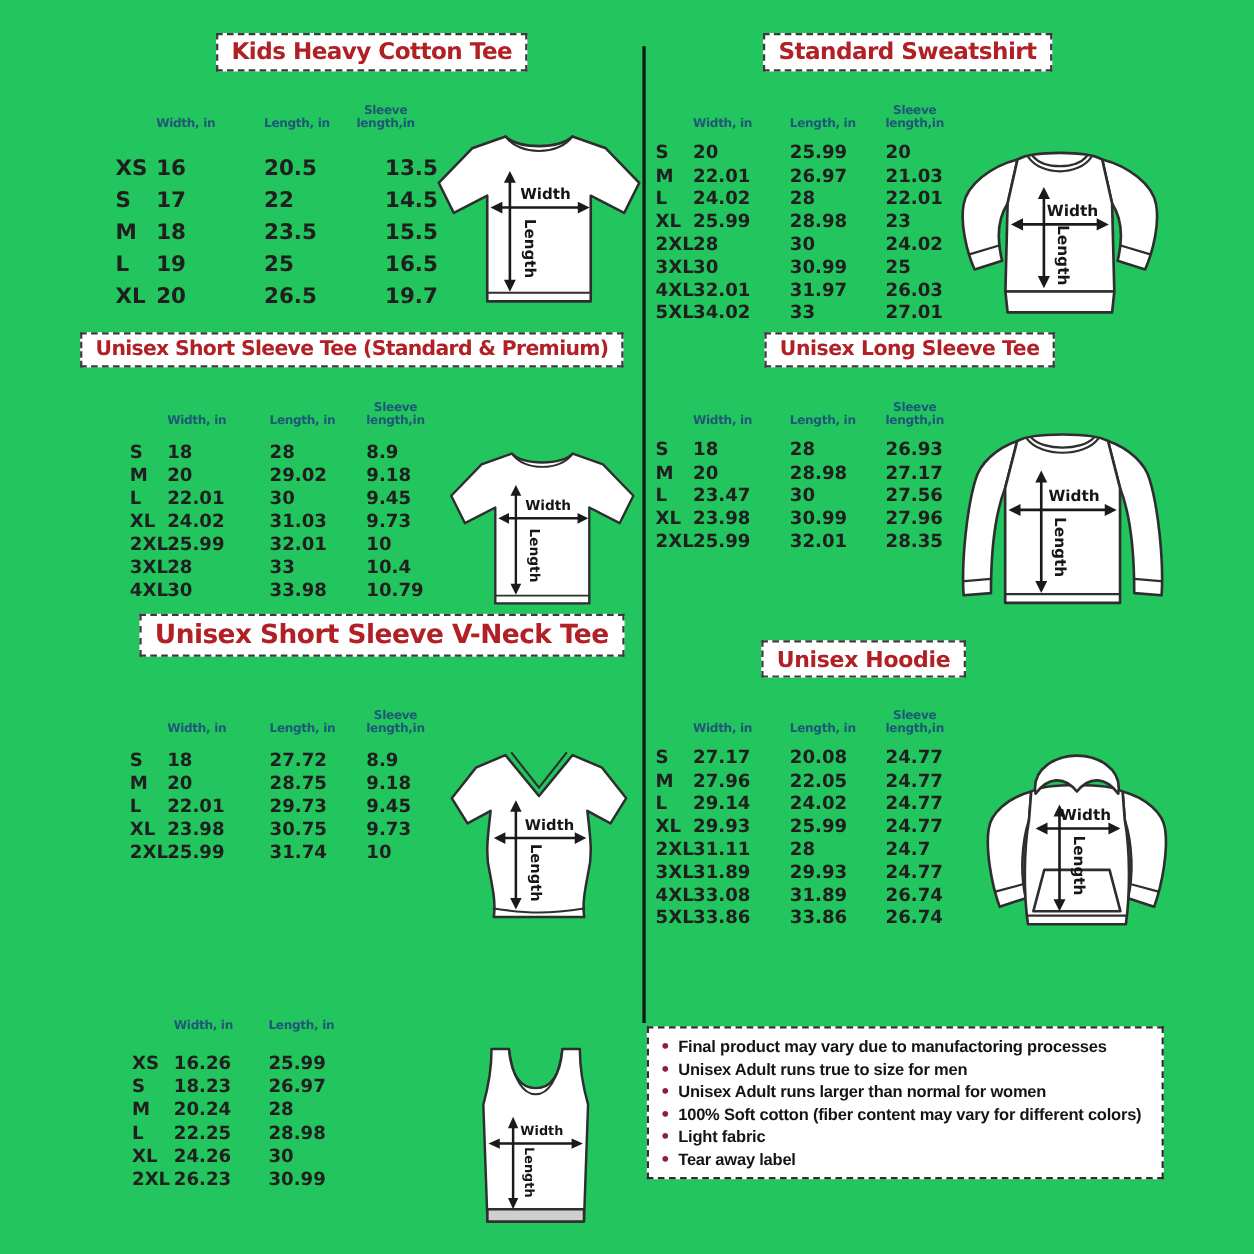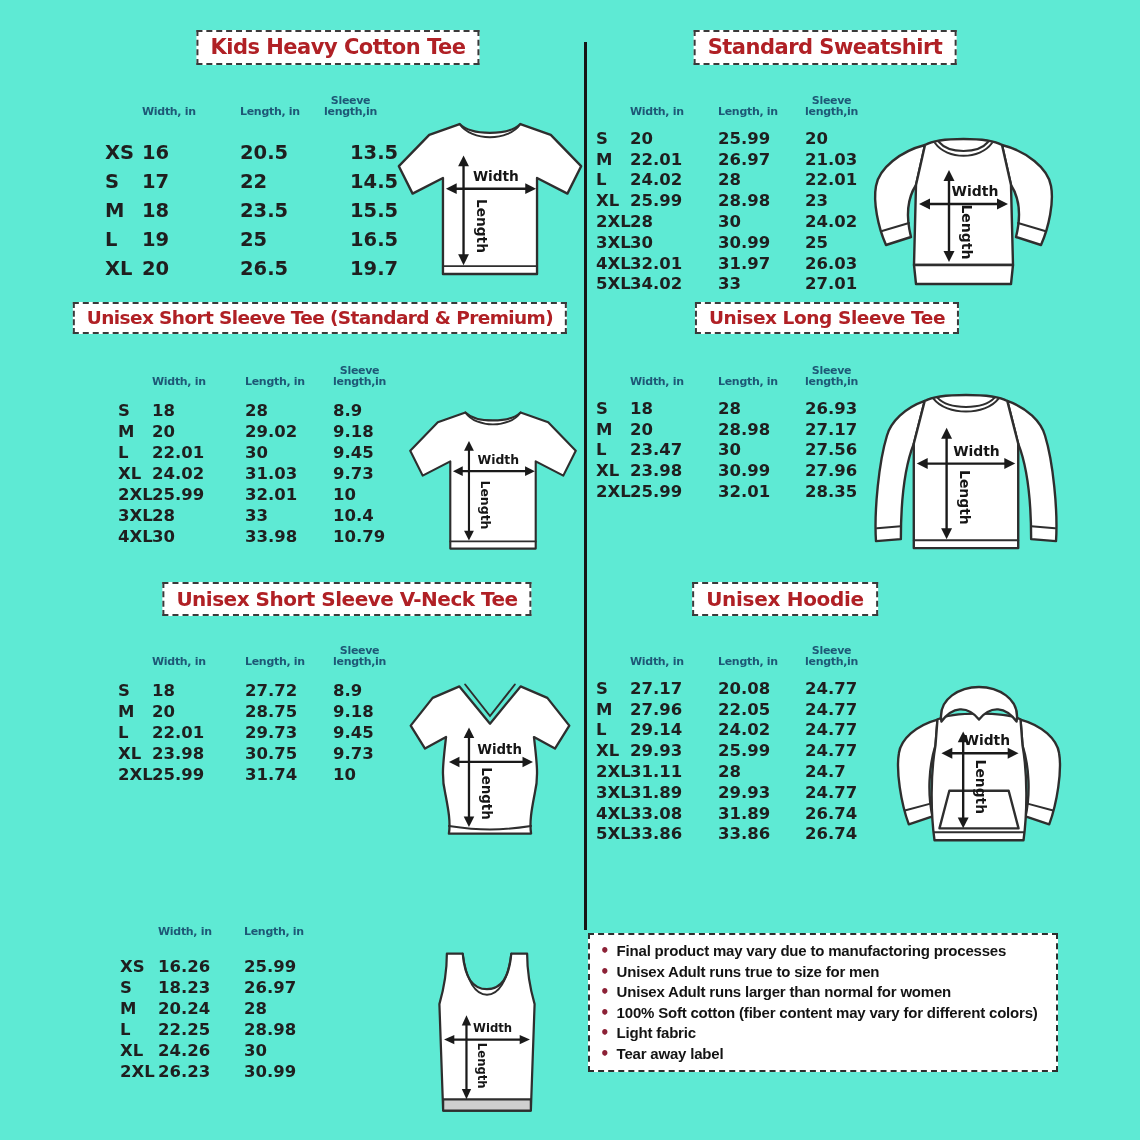--- a/index.html
+++ b/index.html
@@ -1,30 +1,30 @@
 <!DOCTYPE html>
 <html><head>
 <meta charset="utf-8">
 <style>
   :root{
     --red:#b02025; --blue:#1e5876; --ink:#1f1f1f; --maroon:#8c2136; --line:#2e2e2e;
   }
   html,body{margin:0;padding:0;background:#fff;}
   body{width:1140px;height:1140px;font-family:"DejaVu Sans",sans-serif;}
-  #page{position:relative;width:1140px;height:1140px;background:#5eead4;overflow:hidden;}
+  #page{position:relative;width:1140px;height:1140px;background:#22c55e;overflow:hidden;}
 
   .divider{position:absolute;left:584px;top:42px;width:3px;height:888px;background:#161616;}
 
   .title-box{position:absolute;transform:translateX(-50%);border:2px dashed #3a3a3a;background:#fff;
     padding:3px 12px;white-space:nowrap;color:var(--red);font-weight:bold;line-height:1.2;}
   #title-kids{left:338px;top:30px;font-size:21px;letter-spacing:-0.5px;}
   #title-crewneck{left:825px;top:30px;font-size:21px;letter-spacing:-0.5px;}
   #title-usst{left:320px;top:302px;font-size:18.5px;letter-spacing:-0.6px;}
   #title-ulst{left:827px;top:302px;font-size:18.5px;letter-spacing:-0.4px;}
-  #title-vneck{left:347px;top:582px;font-size:20px;letter-spacing:-0.5px;}
+  #title-vneck{left:347px;top:558px;font-size:24px;letter-spacing:-0.5px;}
   #title-hoodie{left:785px;top:582px;font-size:20px;letter-spacing:-0.3px;}
   #title-tank{left:351px;top:861px;font-size:19.5px;letter-spacing:-0.3px;}
 
   .size-table{position:absolute;color:var(--ink);font-weight:bold;}
   .trow{display:grid;grid-template-columns:var(--cols);height:var(--rowh);align-items:center;}
   .thead{height:44px;align-items:end;margin-bottom:var(--gap);color:var(--blue);}
   .col-h{font-size:11px;letter-spacing:-0.3px;white-space:pre-line;text-align:center;
     width:max-content;justify-self:start;line-height:1.05;padding-bottom:2px;margin-top:14px;}
   .size-cell,.val-cell{white-space:nowrap;}
 

